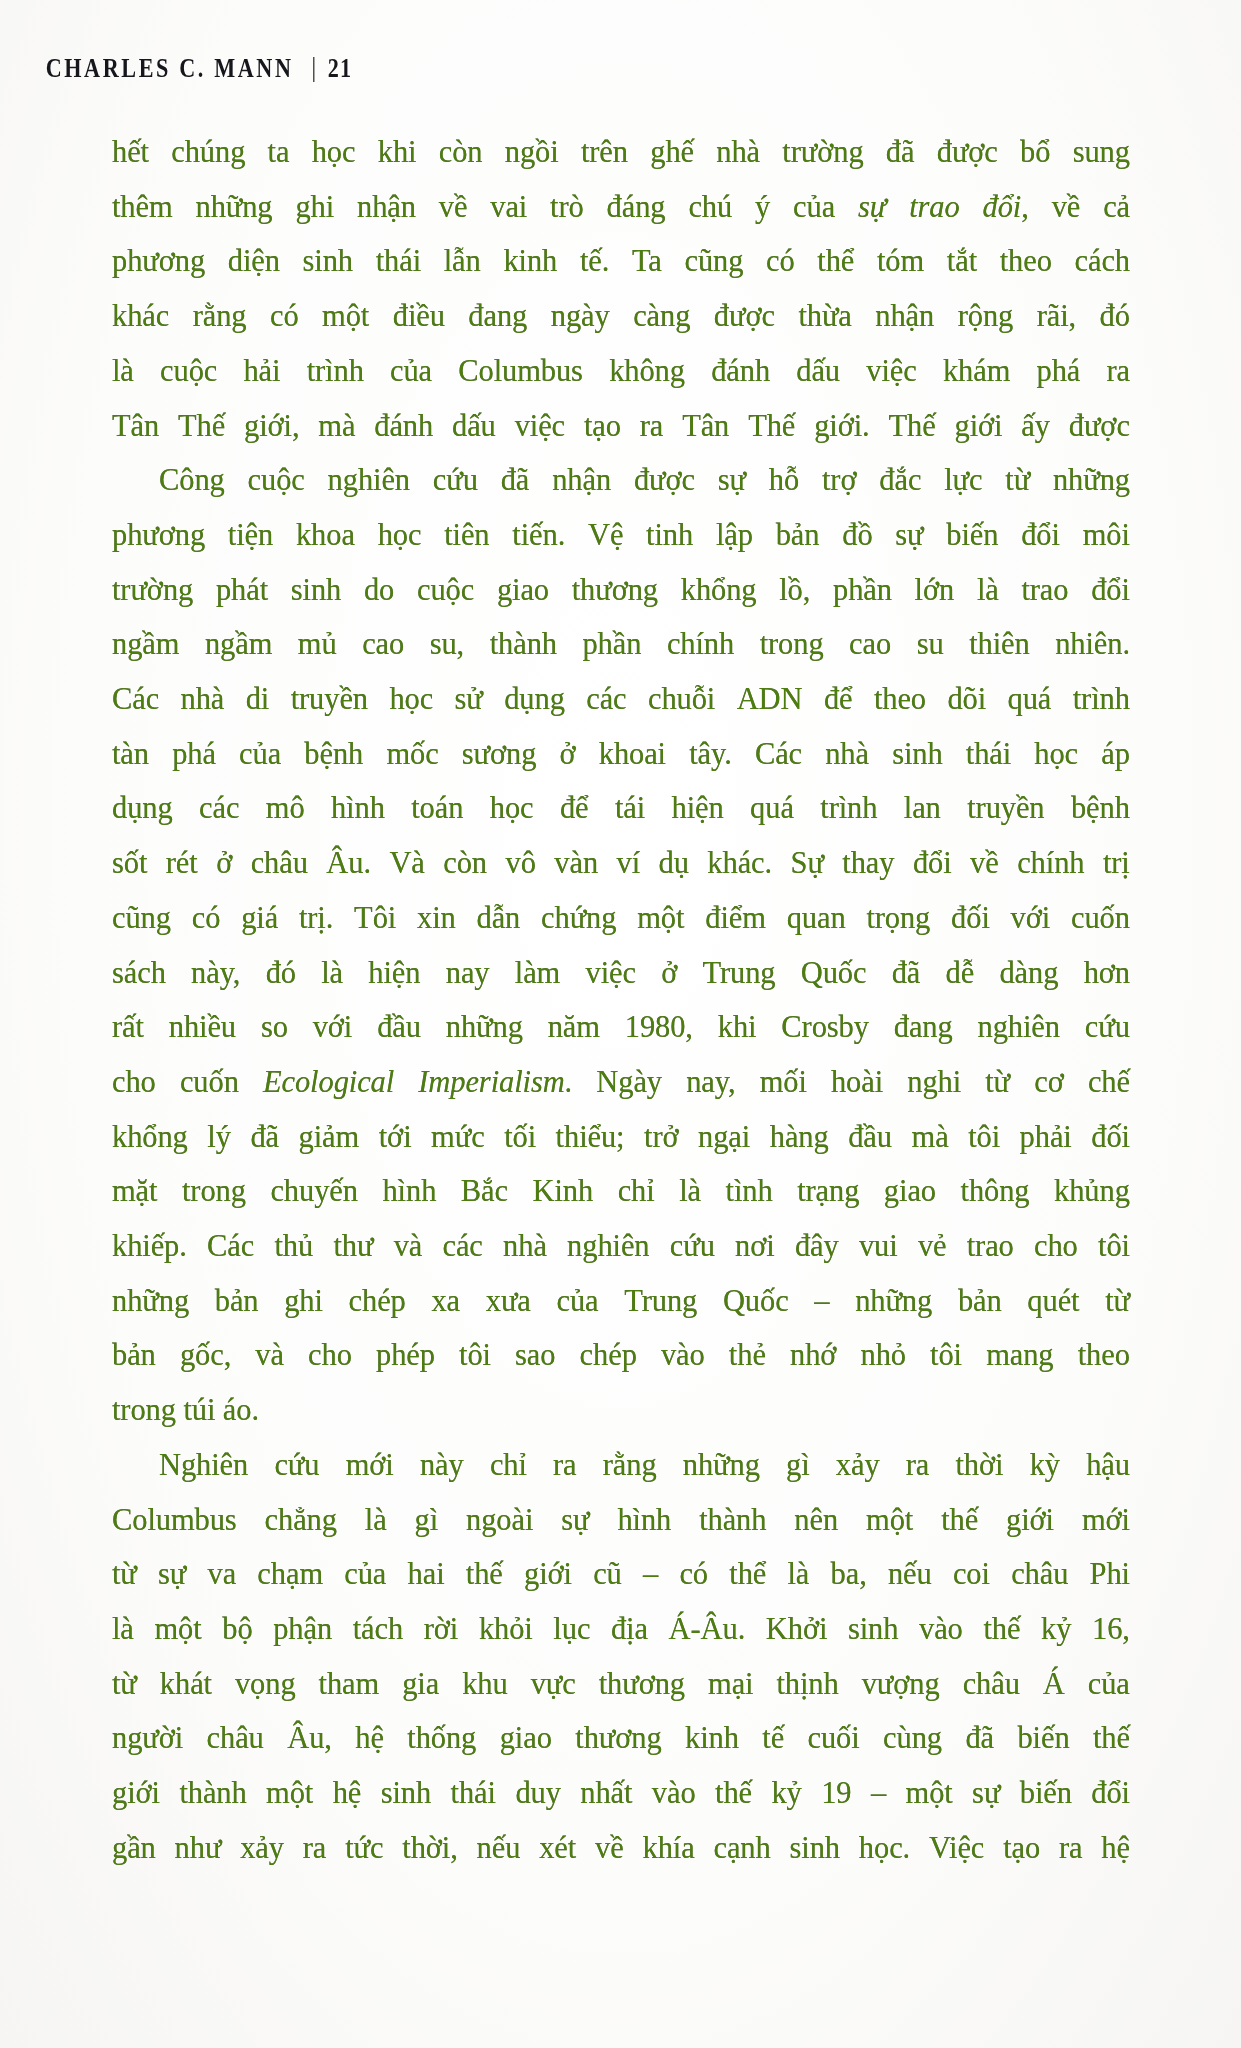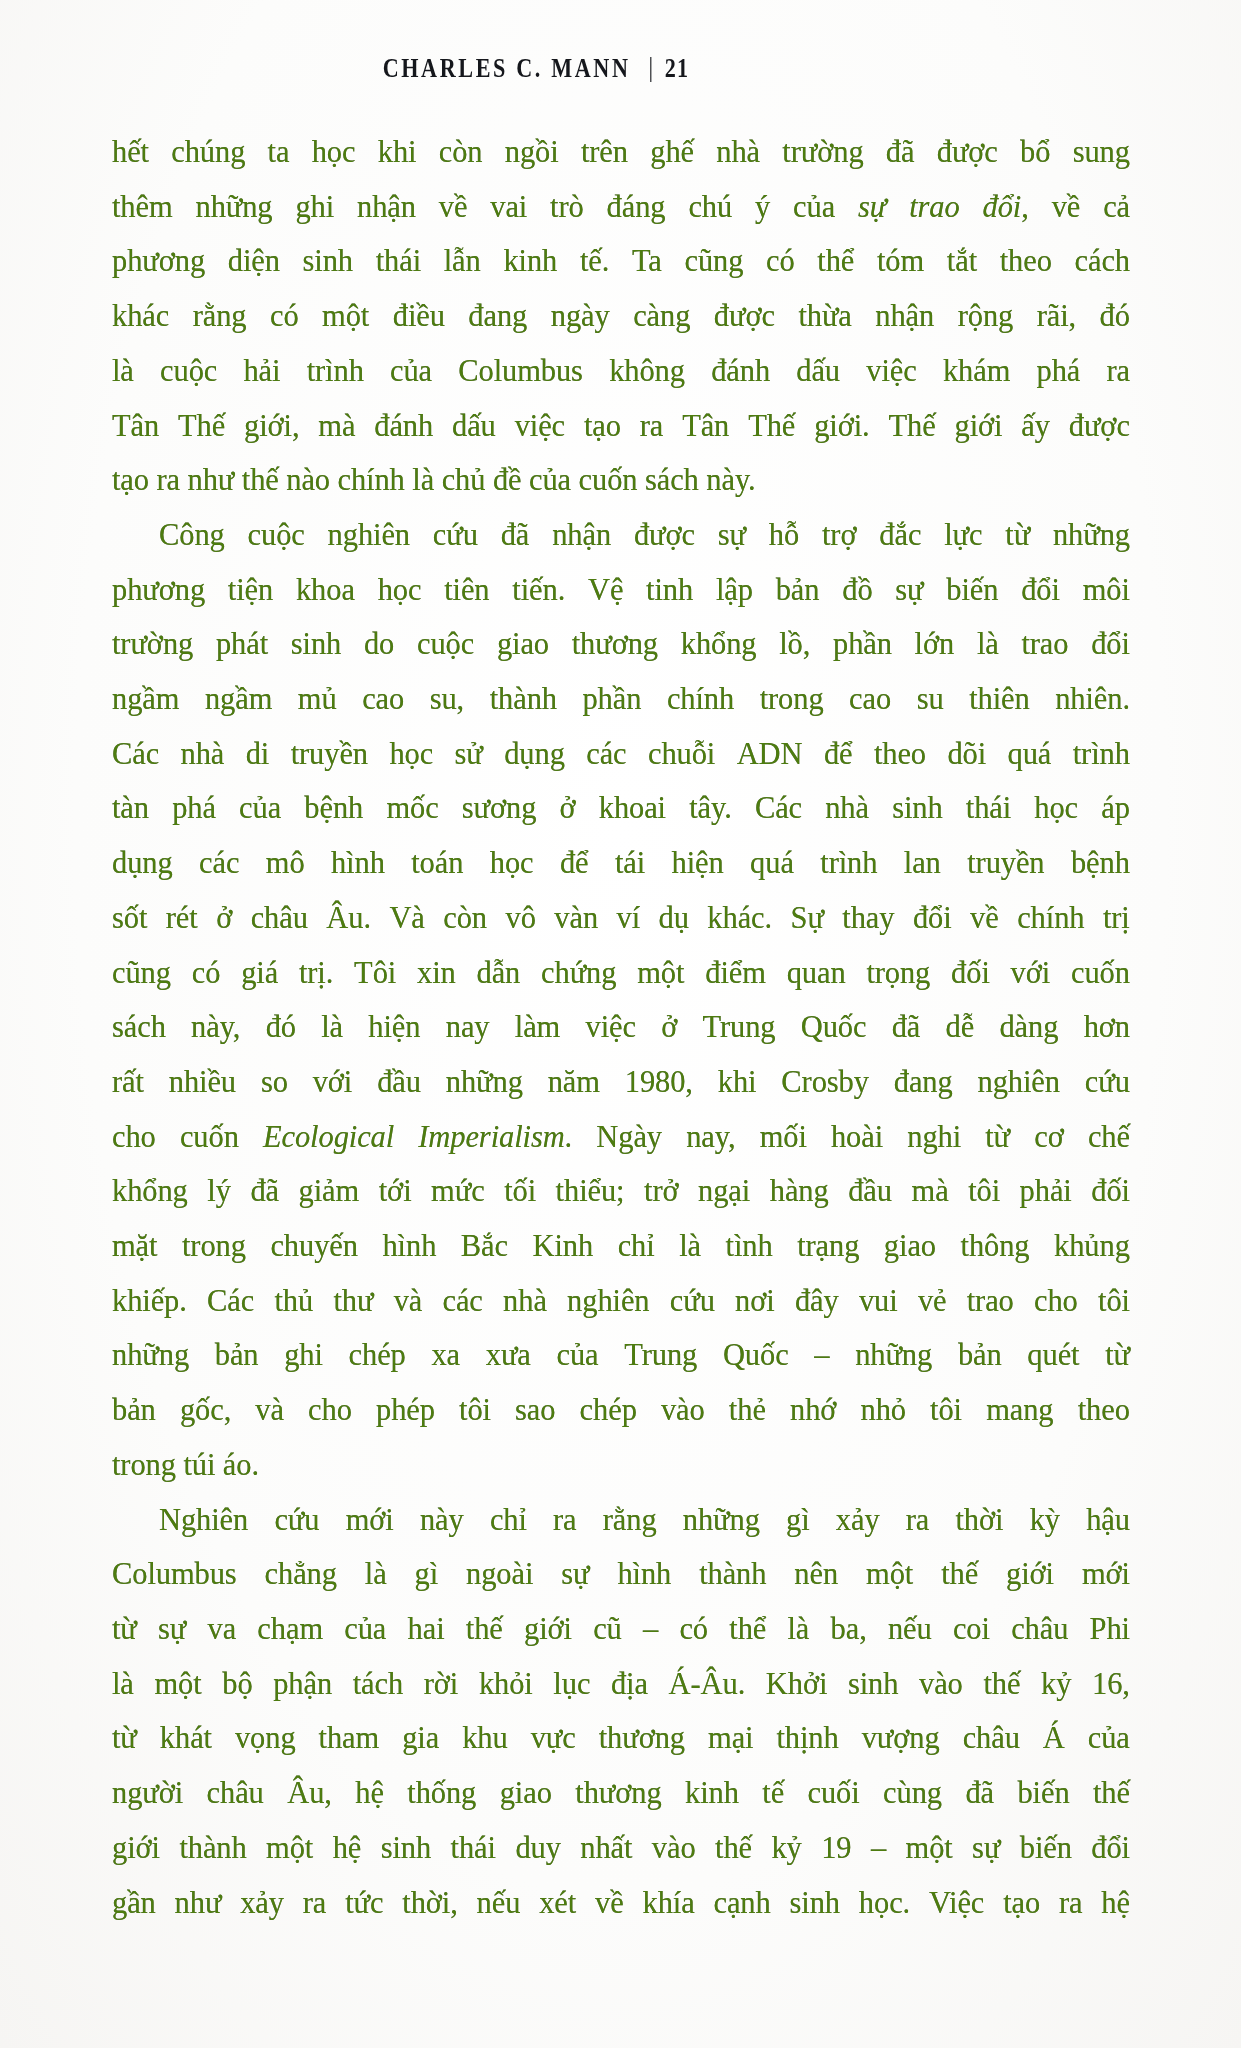--- a/index.html
+++ b/index.html
@@ -38,23 +38,23 @@
 
   .content {
     position: relative;
     z-index: 1;
   }
 
   
   .running-head {
     position: absolute;
     top: 52px;
-    left: 0;
+    left: 12px;
     width: 1072px;
-    text-align: center;
+    text-align: left;
     white-space: nowrap;
   }
   .running-head .rh-inner {
     display: inline-flex;
     align-items: center;
     gap: 0;
     transform: scaleX(0.82);
     transform-origin: center;
   }
   .rh-author {
@@ -240,21 +240,20 @@
             <span class="w"><span>tạo</span></span>
             <span class="w"><span>ra</span></span>
             <span class="w"><span>Tân</span></span>
             <span class="w"><span>Thế</span></span>
             <span class="w"><span>giới.</span></span>
             <span class="w"><span>Thế</span></span>
             <span class="w"><span>giới</span></span>
             <span class="w"><span>ấy</span></span>
             <span class="w"><span>được</span></span>
           </span>
-          <span class="line"><span>tạo ra như thế nào chính là chủ đề của cuốn sách này.</span></span>
         </p>
         <p class="para">
           <span class="line just indent">
             <span class="w"><span>Công</span></span>
             <span class="w"><span>cuộc</span></span>
             <span class="w"><span>nghiên</span></span>
             <span class="w"><span>cứu</span></span>
             <span class="w"><span>đã</span></span>
             <span class="w"><span>nhận</span></span>
             <span class="w"><span>được</span></span>

